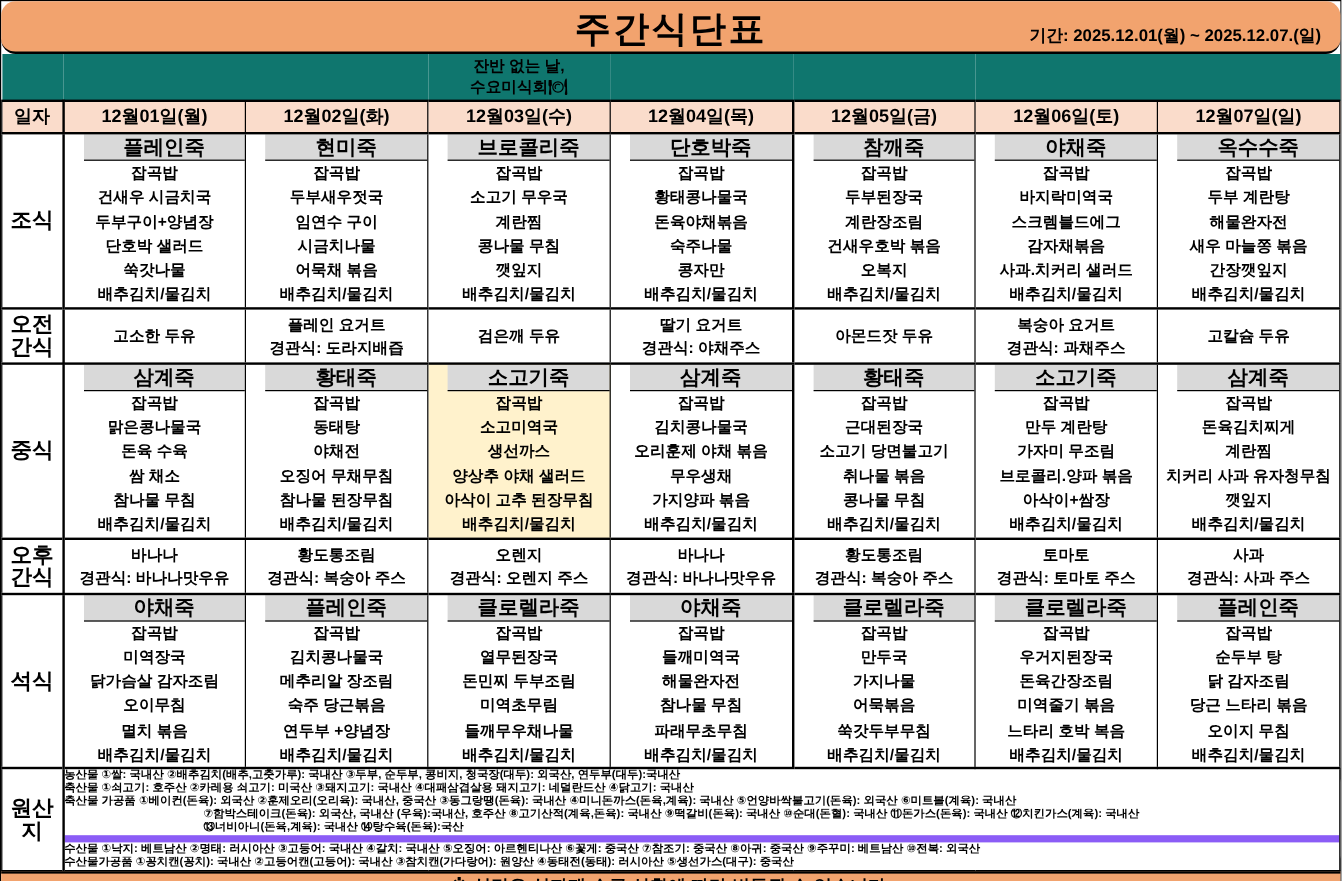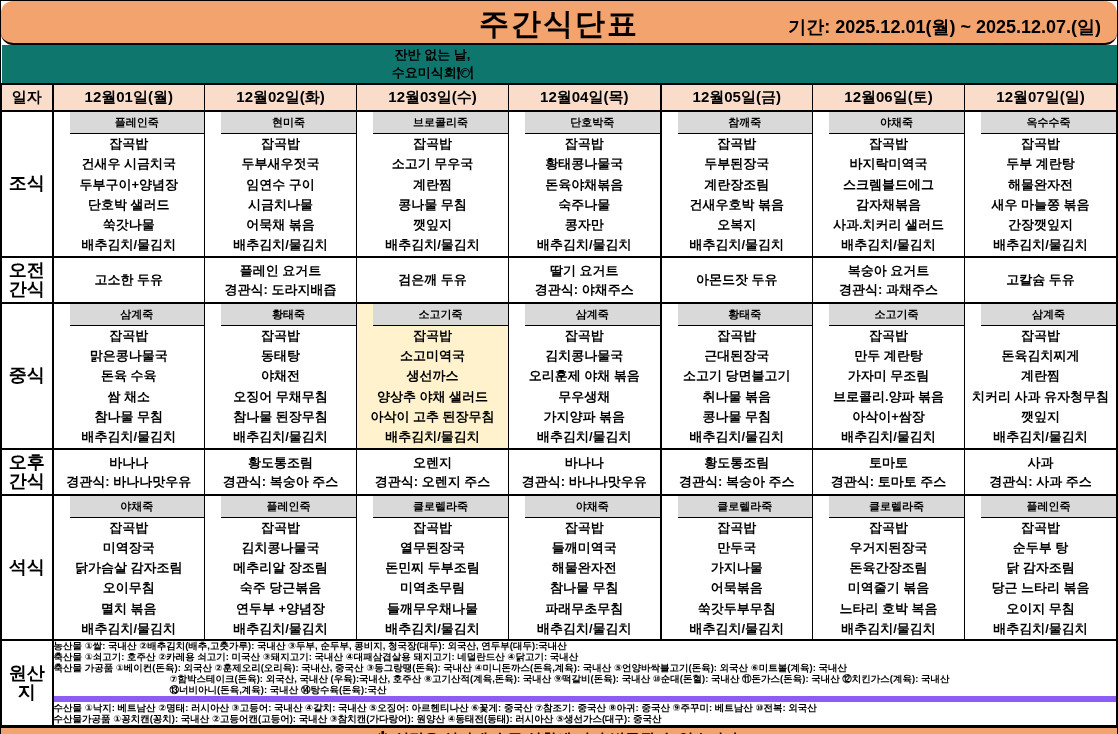--- a/index.html
+++ b/index.html
@@ -1,34 +1,34 @@
 <!DOCTYPE html>
 <html><head>
 <meta charset="utf-8">
 <style>
   html,body{margin:0;padding:0;background:#fff;}
   body{font-family:"Liberation Sans","DejaVu Sans",sans-serif;font-weight:bold;color:#000;}
   .sheet{width:1116px;border:1px solid #000;}
   .title-bar{position:relative;height:42px;background:#F2A36E;border-bottom:2px solid #000;border-radius:12px;}
   .title{position:absolute;left:0;right:0;top:3px;text-align:center;font-size:30px;letter-spacing:2px;}
-  .period{position:absolute;right:16px;bottom:4px;font-size:18px;}
+  .period{position:absolute;right:16px;bottom:4px;font-size:14px;}
   table.menu{width:100%;border-collapse:collapse;table-layout:fixed;}
   col.c-label{width:51px;}
   .menu th,.menu td{border:1px solid #000;padding:0;}
   
   tr.note-row td{border:0;height:38px;background:#0f766e;}
   td.note-hl{background:#FFF2CC;text-align:center;vertical-align:middle;font-size:13px;line-height:18px;}
   
   tr.day-header th{background:#FADCCB;height:25px;font-size:15px;text-align:center;vertical-align:middle;border-top-width:2px;border-bottom-width:2px;}
   th.rowlabel{font-size:18px;text-align:center;vertical-align:middle;white-space:pre-line;line-height:19px;background:#fff;border-right-width:2px;}
   th.corner{border-right-width:2px;}
   
   .meal-cell{vertical-align:top;text-align:center;background:#fff;}
   .meal-cell.hl{background:#FFF2CC;}
-  .porridge{background:#D9D9D9;border-bottom:1px solid #000;height:21px;line-height:21px;font-size:11px;margin-left:16px;}
+  .porridge{background:#D9D9D9;border-bottom:1px solid #000;height:21px;line-height:21px;font-size:17px;margin-left:16px;}
   .item{height:20.3px;line-height:20.3px;font-size:13px;white-space:nowrap;overflow:hidden;}
   
   tr.snack-row td,tr.snack-row th{border-top-width:2px;border-bottom-width:2px;}
   .snack-cell{height:44px;text-align:center;vertical-align:middle;font-size:13px;background:#fff;}
   .sline{line-height:19px;}
   
   tr.meal-row td:nth-child(6),tr.snack-row td:nth-child(6),tr.day-header th:nth-child(6){border-left-width:2px;}
   
   tr.origin-row th,tr.origin-row td{border-top-width:2px;}
   .origin-cell{vertical-align:top;padding:1px 2px 1px 4px;background:#fff;border-radius:12px;}

